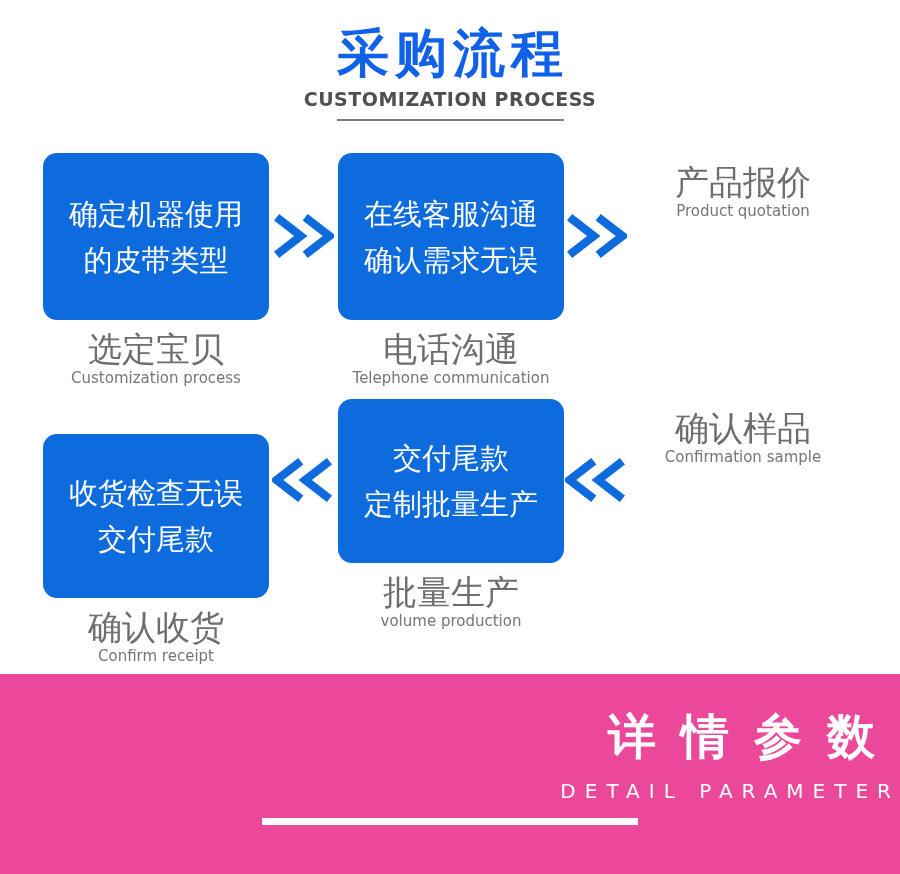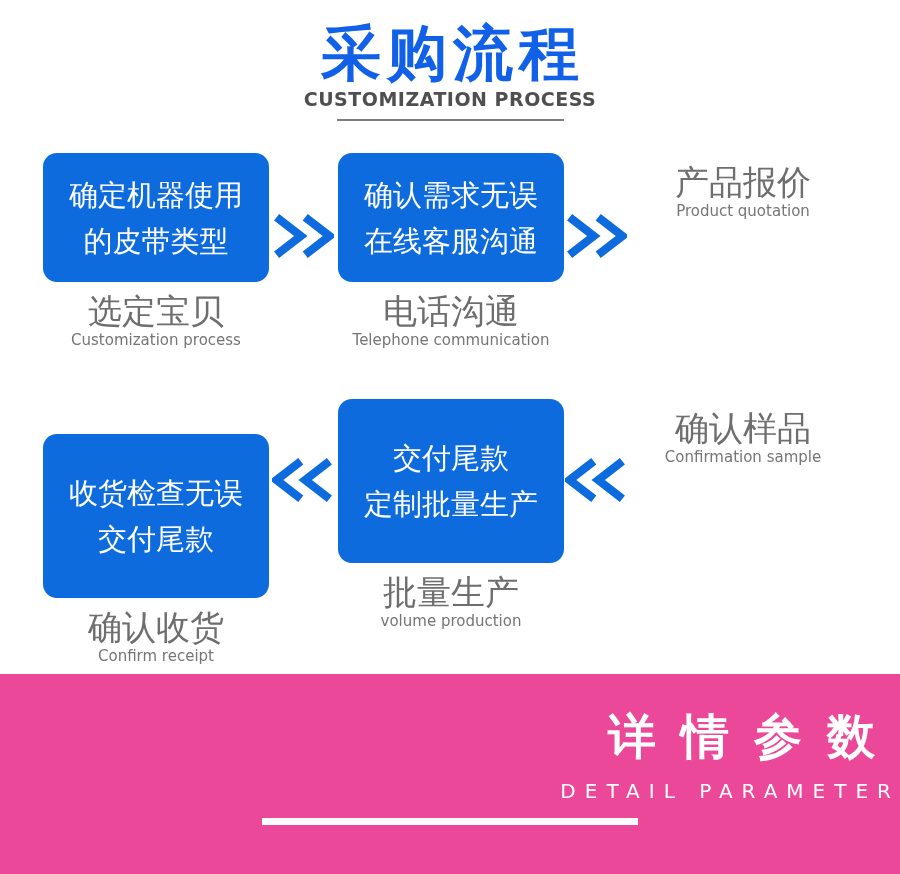--- a/index.html
+++ b/index.html
@@ -17,21 +17,21 @@
 
   
   .header {
     position: absolute;
     top: 24px;
     left: 0;
     width: 900px;
     text-align: center;
   }
   .page-title {
-    font-size: 60px;
+    font-size: 52px;
     line-height: 58px;
     font-weight: 700;
     color: #1161e8;
     letter-spacing: 6px;
     padding-left: 6px;
   }
   .page-subtitle {
     margin-top: 6px;
     font-size: 19px;
     line-height: 22px;
@@ -55,21 +55,21 @@
   .step-box {
     width: 226px;
     border-radius: 14px;
     background: #0d6bdd;
     color: #ffffff;
     display: flex;
     flex-direction: column;
     justify-content: center;
     align-items: center;
   }
-  .row1 .step-box { height: 129px; align-items: center; }
+  .row1 .step-box { height: 167px; align-items: center; }
   .row2 .step-box { height: 164px; }
   .step-box .box-line {
     font-size: 29px;
     line-height: 46px;
     font-weight: 500;
     white-space: nowrap;
   }
   .step-label {
     margin-top: 10px;
     font-size: 34px;
@@ -145,22 +145,22 @@
     <div class="step-box">
       <div class="box-line">确定机器使用</div>
       <div class="box-line">的皮带类型</div>
     </div>
     <div class="step-label">选定宝贝</div>
     <div class="step-sublabel">Customization process</div>
   </div>
 
   <div class="step row1" style="left:338px; top:153px;">
     <div class="step-box">
+      <div class="box-line">在线客服沟通</div>
       <div class="box-line">确认需求无误</div>
-      <div class="box-line">在线客服沟通</div>
     </div>
     <div class="step-label">电话沟通</div>
     <div class="step-sublabel">Telephone communication</div>
   </div>
 
   <div class="step row1" style="left:630px; top:153px;">
     <div class="step-label">产品报价</div>
     <div class="step-sublabel">Product quotation</div>
   </div>
 

